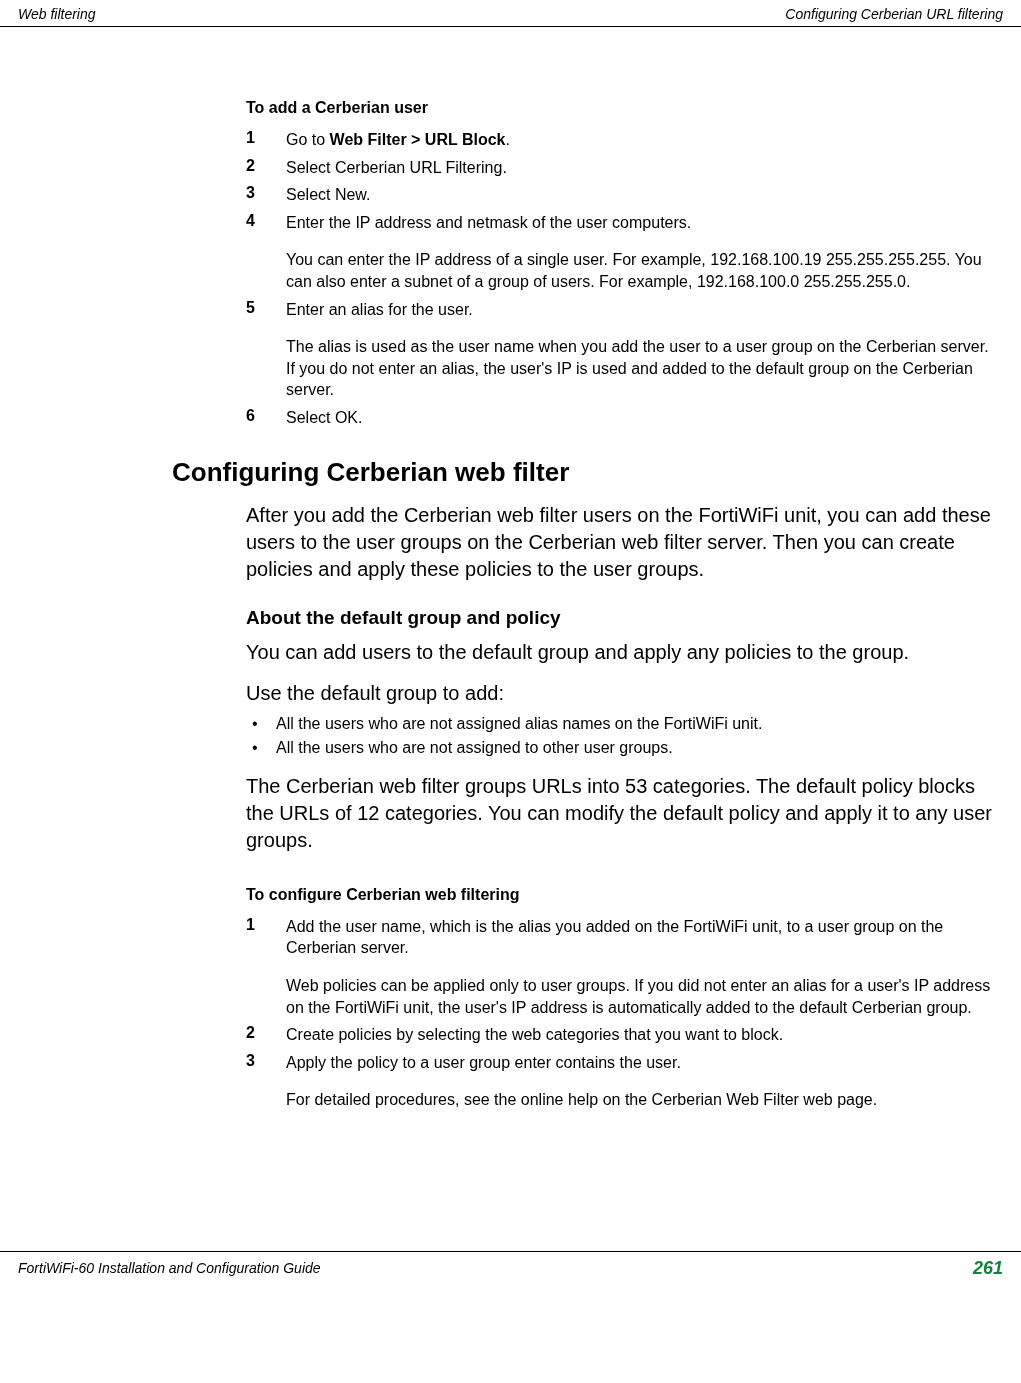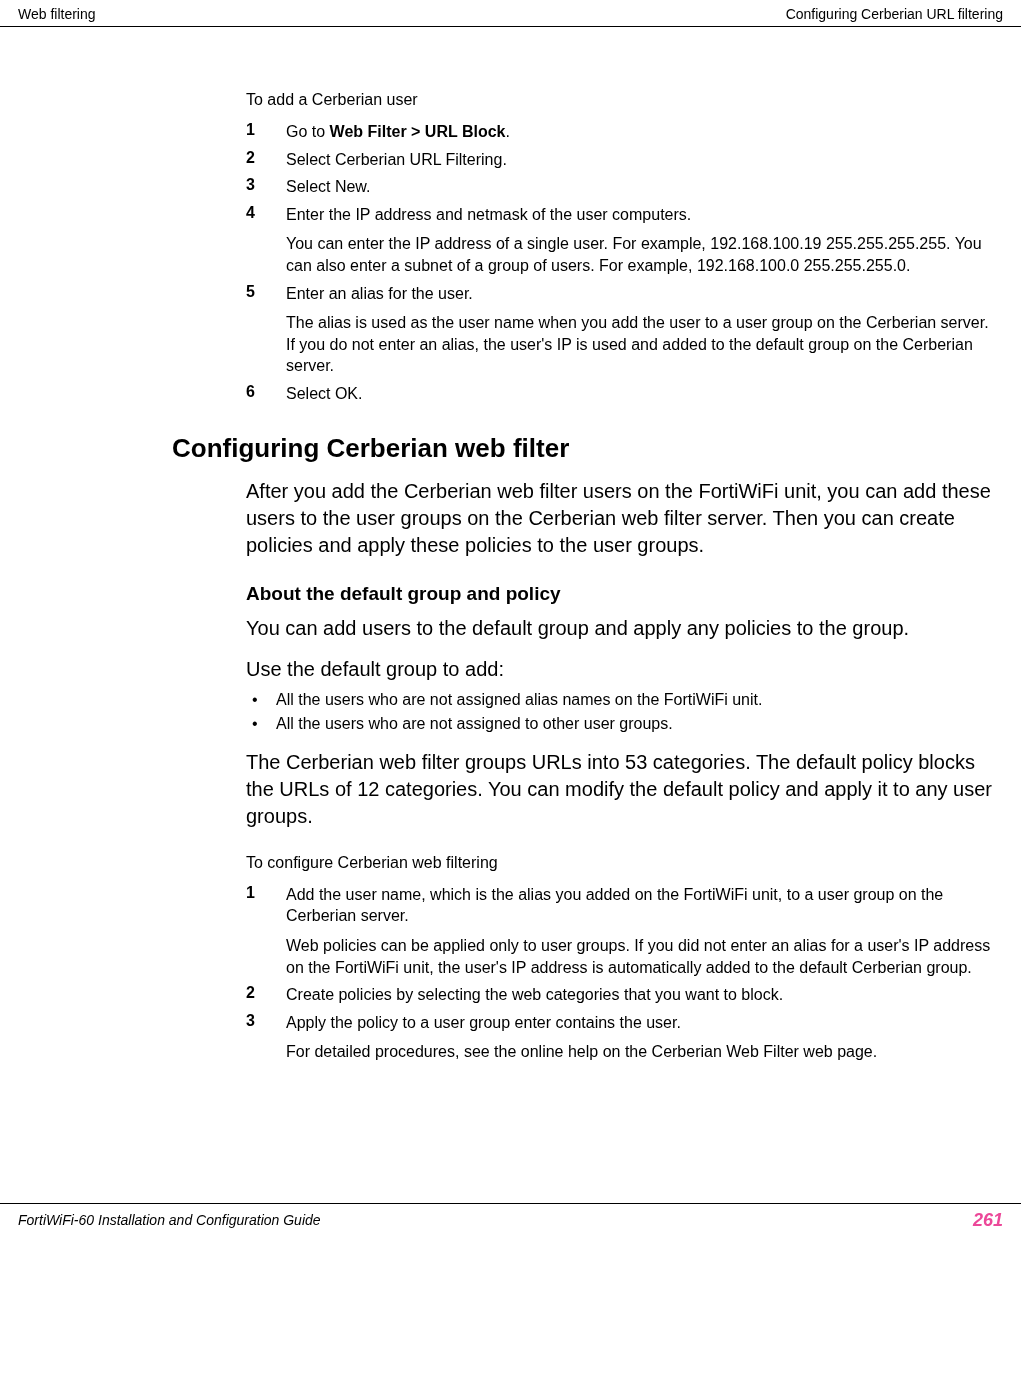--- a/index.html
+++ b/index.html
@@ -7,34 +7,35 @@
       margin: 0;
       padding: 0;
       background: #fff;
       color: #000;
       width: 1021px;
     }
     .header {
       display: flex;
       justify-content: space-between;
       padding: 6px 18px 4px 18px;
+      font-style: italic;
       font-size: 14px;
       border-bottom: 1px solid #000;
     }
     .content {
       padding: 40px 28px 0 28px;
     }
     .block {
       margin-left: 218px;
       margin-right: 0;
     }
     .heading-bold {
-      font-weight: normal;
-      font-size: 16px;
-      margin: 24px 0 12px 0;
+      font-weight: bold;
+      font-size: 16px;
+      margin: 32px 0 12px 0;
     }
     .step-row {
       display: flex;
       align-items: flex-start;
       margin-bottom: 6px;
     }
     .step-num {
       width: 40px;
       font-weight: bold;
       font-size: 16px;
@@ -42,21 +43,21 @@
     }
     .step-text {
       flex: 1;
       font-size: 16px;
       line-height: 1.35;
     }
     .step-text .bold {
       font-weight: bold;
     }
     .step-para {
-      margin-top: 8px;
+      margin-top: 16px;
     }
     h2.section-h2 {
       font-size: 26px;
       font-weight: bold;
       margin: 28px 0 14px 144px;
     }
     h3.section-h3 {
       font-size: 19px;
       font-weight: bold;
       margin: 24px 0 10px 0;
@@ -88,21 +89,21 @@
       margin-top: 140px;
     }
     .footer-left {
       font-style: italic;
       font-size: 14px;
     }
     .footer-right {
       font-weight: bold;
       font-style: italic;
       font-size: 18px;
-      color: #ec4899;
+      color: #15803d;
     }
   </style>
 </head>
 <body>
 
 <div class="header">
   <span>Web filtering</span>
   <span>Configuring Cerberian URL filtering</span>
 </div>
 

